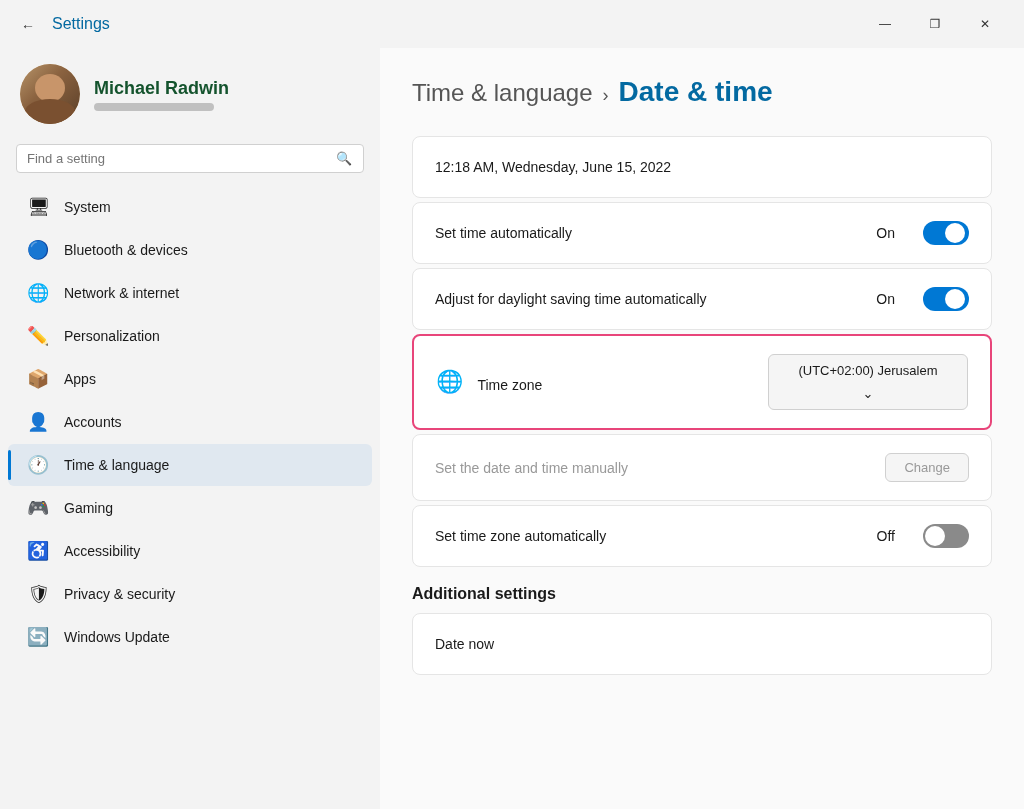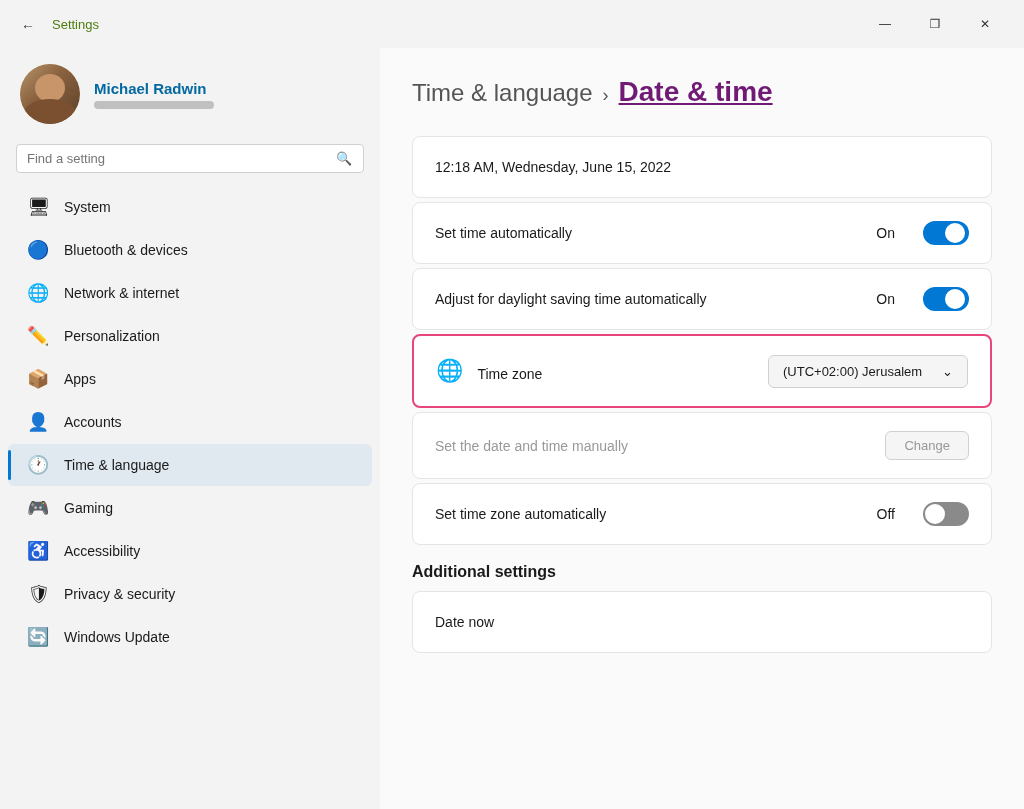--- a/index.html
+++ b/index.html
@@ -20,22 +20,22 @@
       padding: 8px 16px;
       height: 48px;
       flex-shrink: 0;
     }
     .title-bar-left {
       display: flex;
       align-items: center;
       gap: 12px;
     }
     .title-bar-title {
-      font-size: 13px;
-      color: #4d7c0f;
+      font-size: 16px;
+      color: #0369a1;
     }
     .title-bar-back {
       width: 24px;
       height: 24px;
       display: flex;
       align-items: center;
       justify-content: center;
       border-radius: 4px;
       cursor: pointer;
       font-size: 14px;
@@ -113,21 +113,21 @@
       content: '';
       position: absolute;
       bottom: 0;
       left: 5px;
       width: 50px;
       height: 25px;
       border-radius: 50% 50% 0 0;
       background: #7a5030;
     }
     .user-info { display: flex; flex-direction: column; gap: 4px; }
-    .user-name { font-size: 15px; font-weight: 600; color: #0369a1; }
+    .user-name { font-size: 18px; font-weight: 600; color: #14532d; }
     .user-email-bar {
       width: 120px;
       height: 8px;
       background: #c0c0c0;
       border-radius: 4px;
     }
 
     .search-box {
       margin: 0 16px 12px 16px;
       display: flex;
@@ -202,22 +202,21 @@
       color: #555;
       font-weight: 400;
     }
     .page-header-chevron {
       font-size: 18px;
       color: #555;
     }
     .page-header-current {
       font-size: 28px;
       font-weight: 700;
-      color: #701a75;
-      text-decoration: underline;
+      color: #0369a1;
     }
 
     .settings-card {
       background: white;
       border-radius: 8px;
       margin-bottom: 4px;
       border: 1px solid #e5e5e5;
       overflow: hidden;
     }
     .settings-row {
@@ -294,20 +293,21 @@
       gap: 8px;
       padding: 8px 14px;
       background: #f5f5f5;
       border: 1px solid #d0d0d0;
       border-radius: 6px;
       cursor: pointer;
       font-size: 13px;
       color: #1a1a1a;
       min-width: 200px;
       justify-content: space-between;
+      flex-direction: column;
     }
 
     .section-title {
       font-size: 16px;
       font-weight: 600;
       color: #1a1a1a;
       margin: 18px 0 10px 0;
     }
 
     .change-btn {

